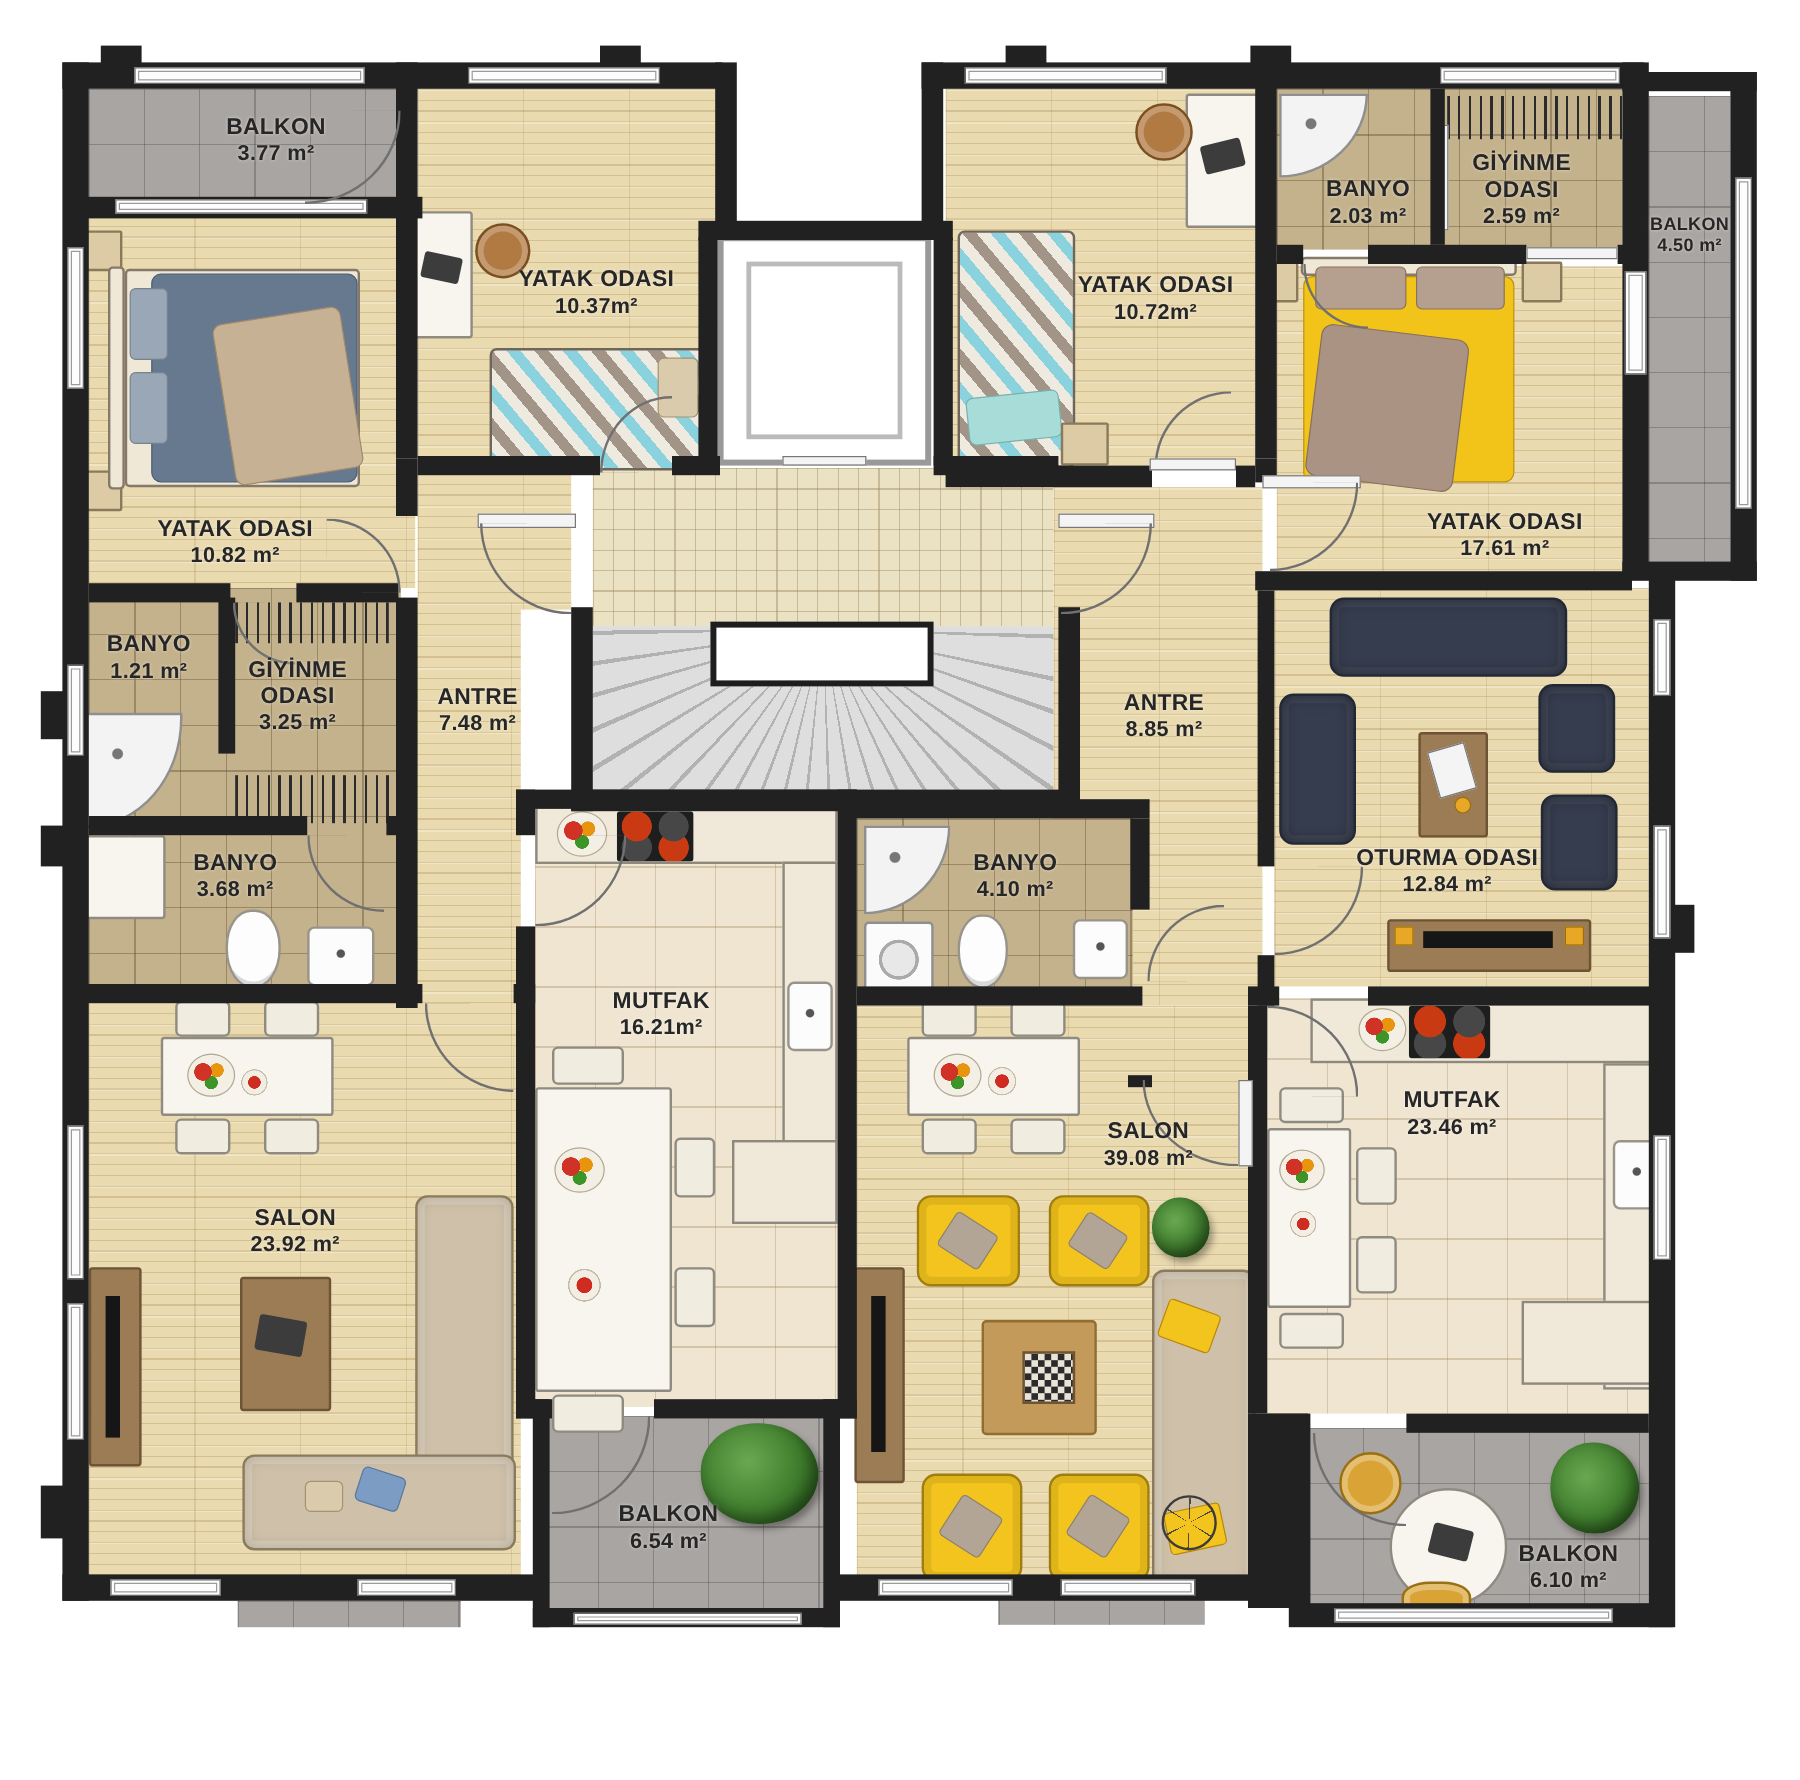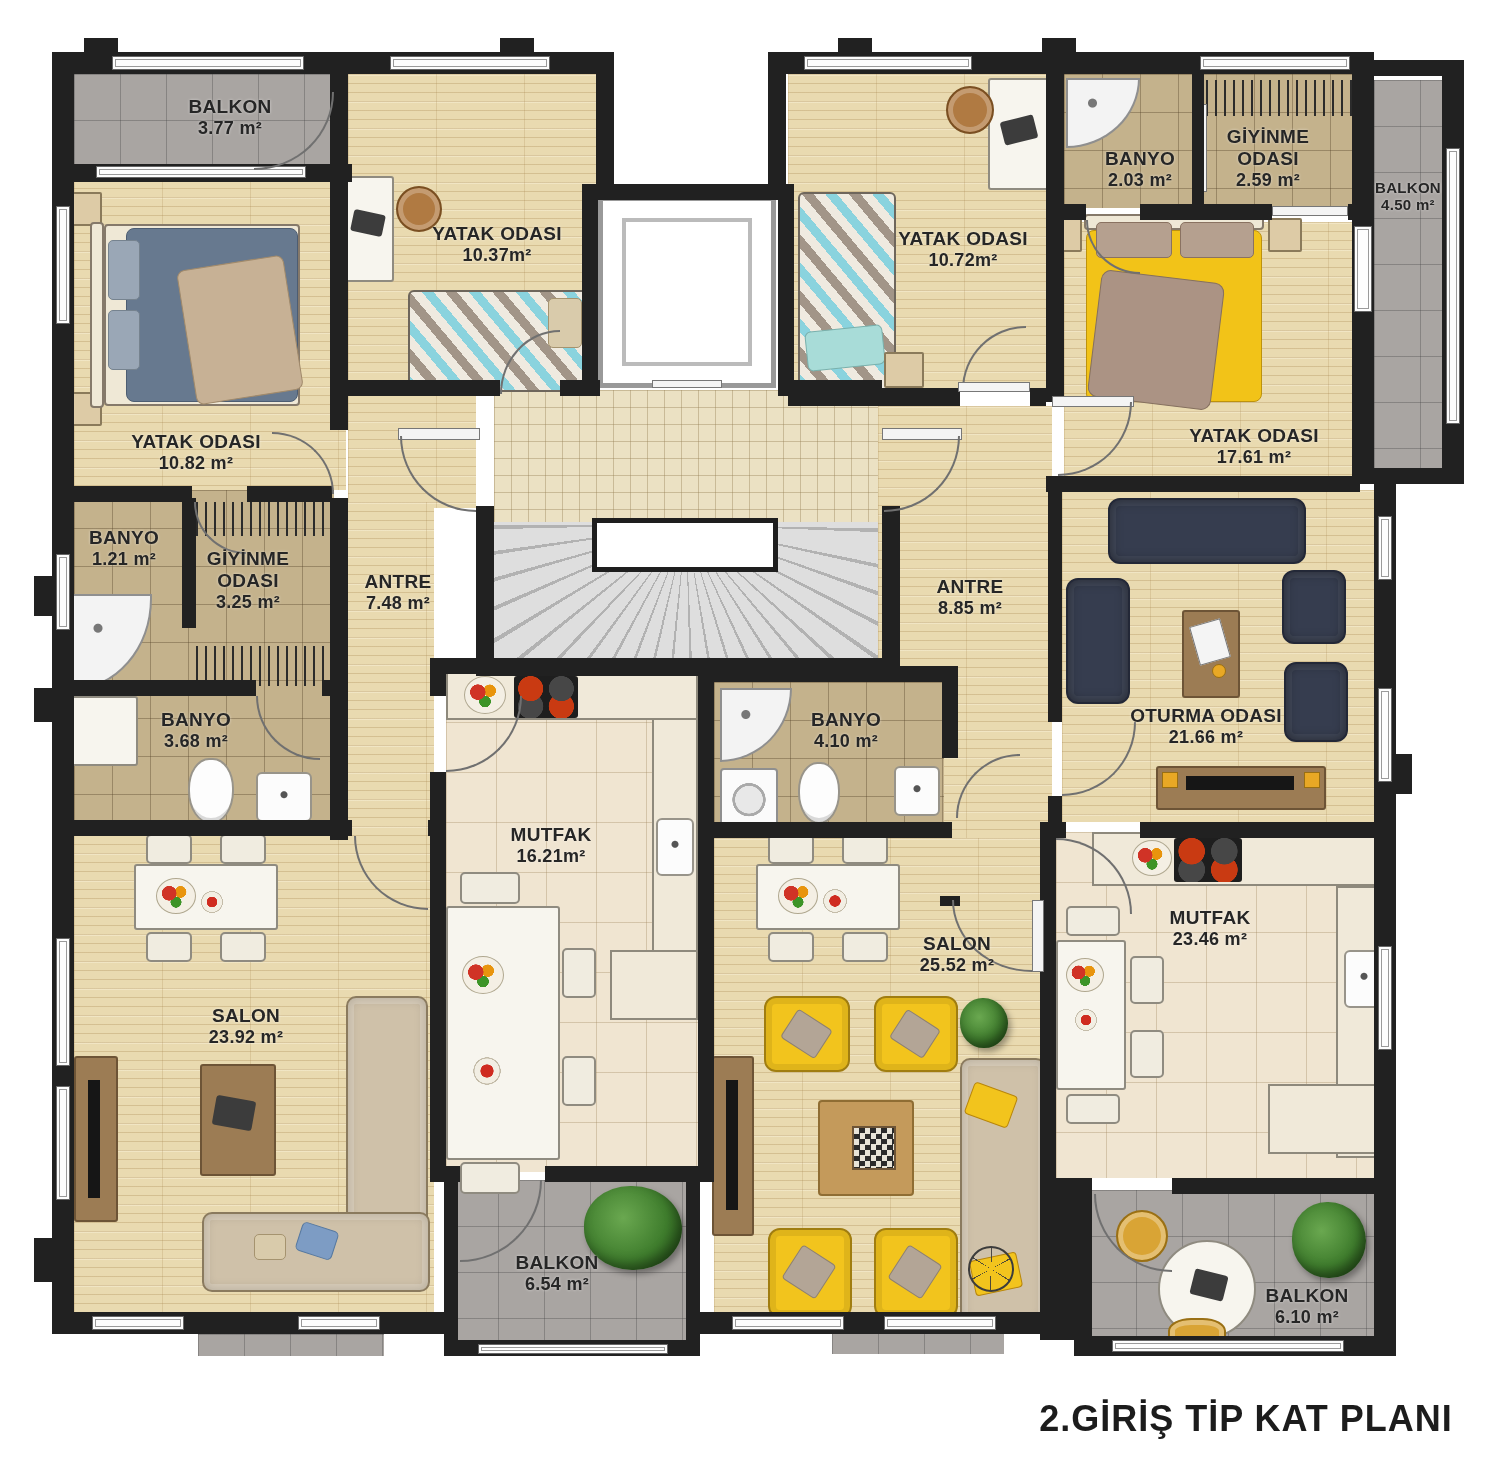--- a/index.html
+++ b/index.html
@@ -452,33 +452,32 @@
   <div class="lbl" style="left:1254px;top:446px">
     <div class="lname">YATAK ODASI</div>
     <div class="larea">17.61 m²</div>
   </div>
   <div class="lbl" style="left:970px;top:597px">
     <div class="lname">ANTRE</div>
     <div class="larea">8.85 m²</div>
   </div>
   <div class="lbl" style="left:1206px;top:726px">
     <div class="lname">OTURMA ODASI</div>
-    <div class="larea">21.66 m²</div>
+    <div class="larea">12.84 m²</div>
   </div>
   <div class="lbl" style="left:846px;top:730px">
     <div class="lname">BANYO</div>
     <div class="larea">4.10 m²</div>
   </div>
   <div class="lbl" style="left:957px;top:954px">
     <div class="lname">SALON</div>
-    <div class="larea">25.52 m²</div>
+    <div class="larea">39.08 m²</div>
   </div>
   <div class="lbl" style="left:1210px;top:928px">
     <div class="lname">MUTFAK</div>
     <div class="larea">23.46 m²</div>
   </div>
   <div class="lbl" style="left:1307px;top:1306px">
     <div class="lname">BALKON</div>
     <div class="larea">6.10 m²</div>
   </div>
 
-  <div class="title" style="left:1016px;top:1398px;width:460px;text-align:center">2.GİRİŞ TİP KAT PLANI</div>
 </div>
 
 </body></html>

